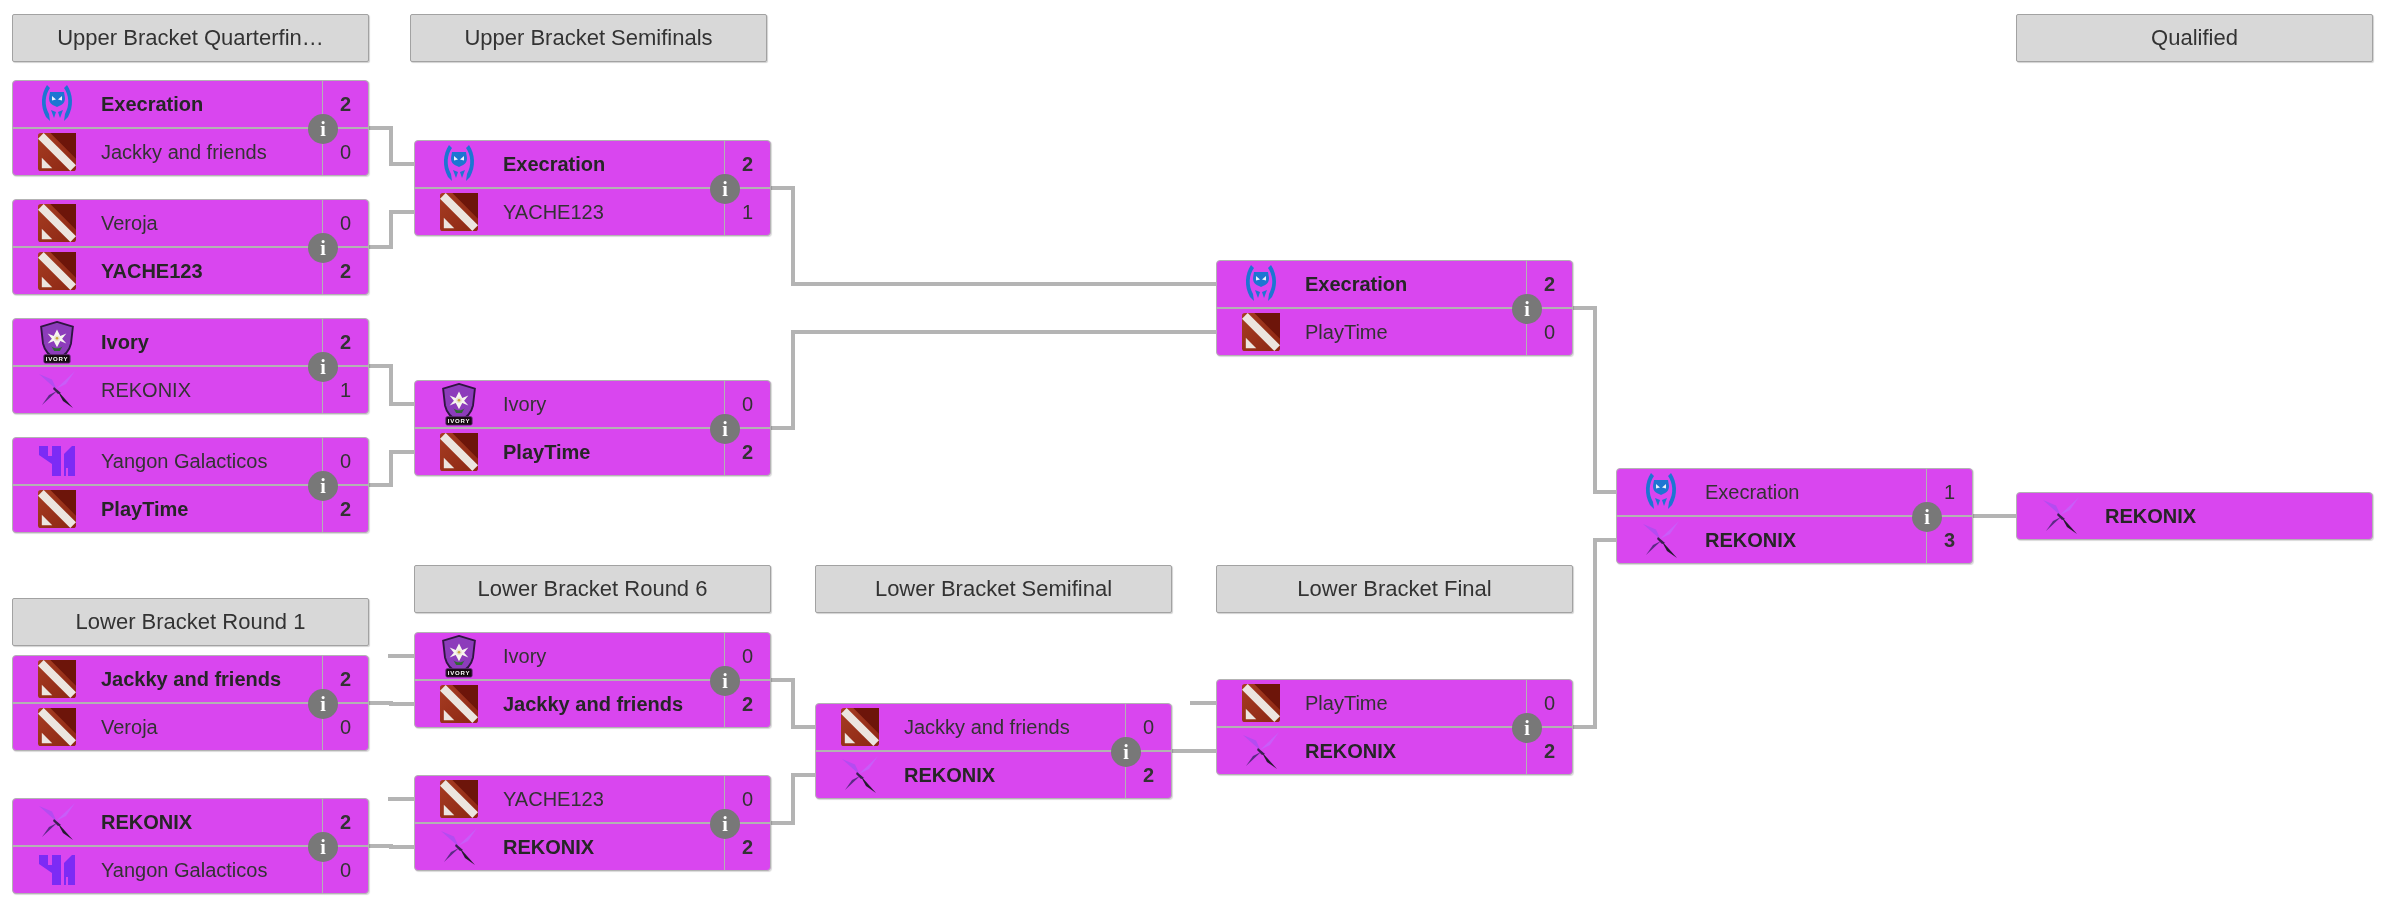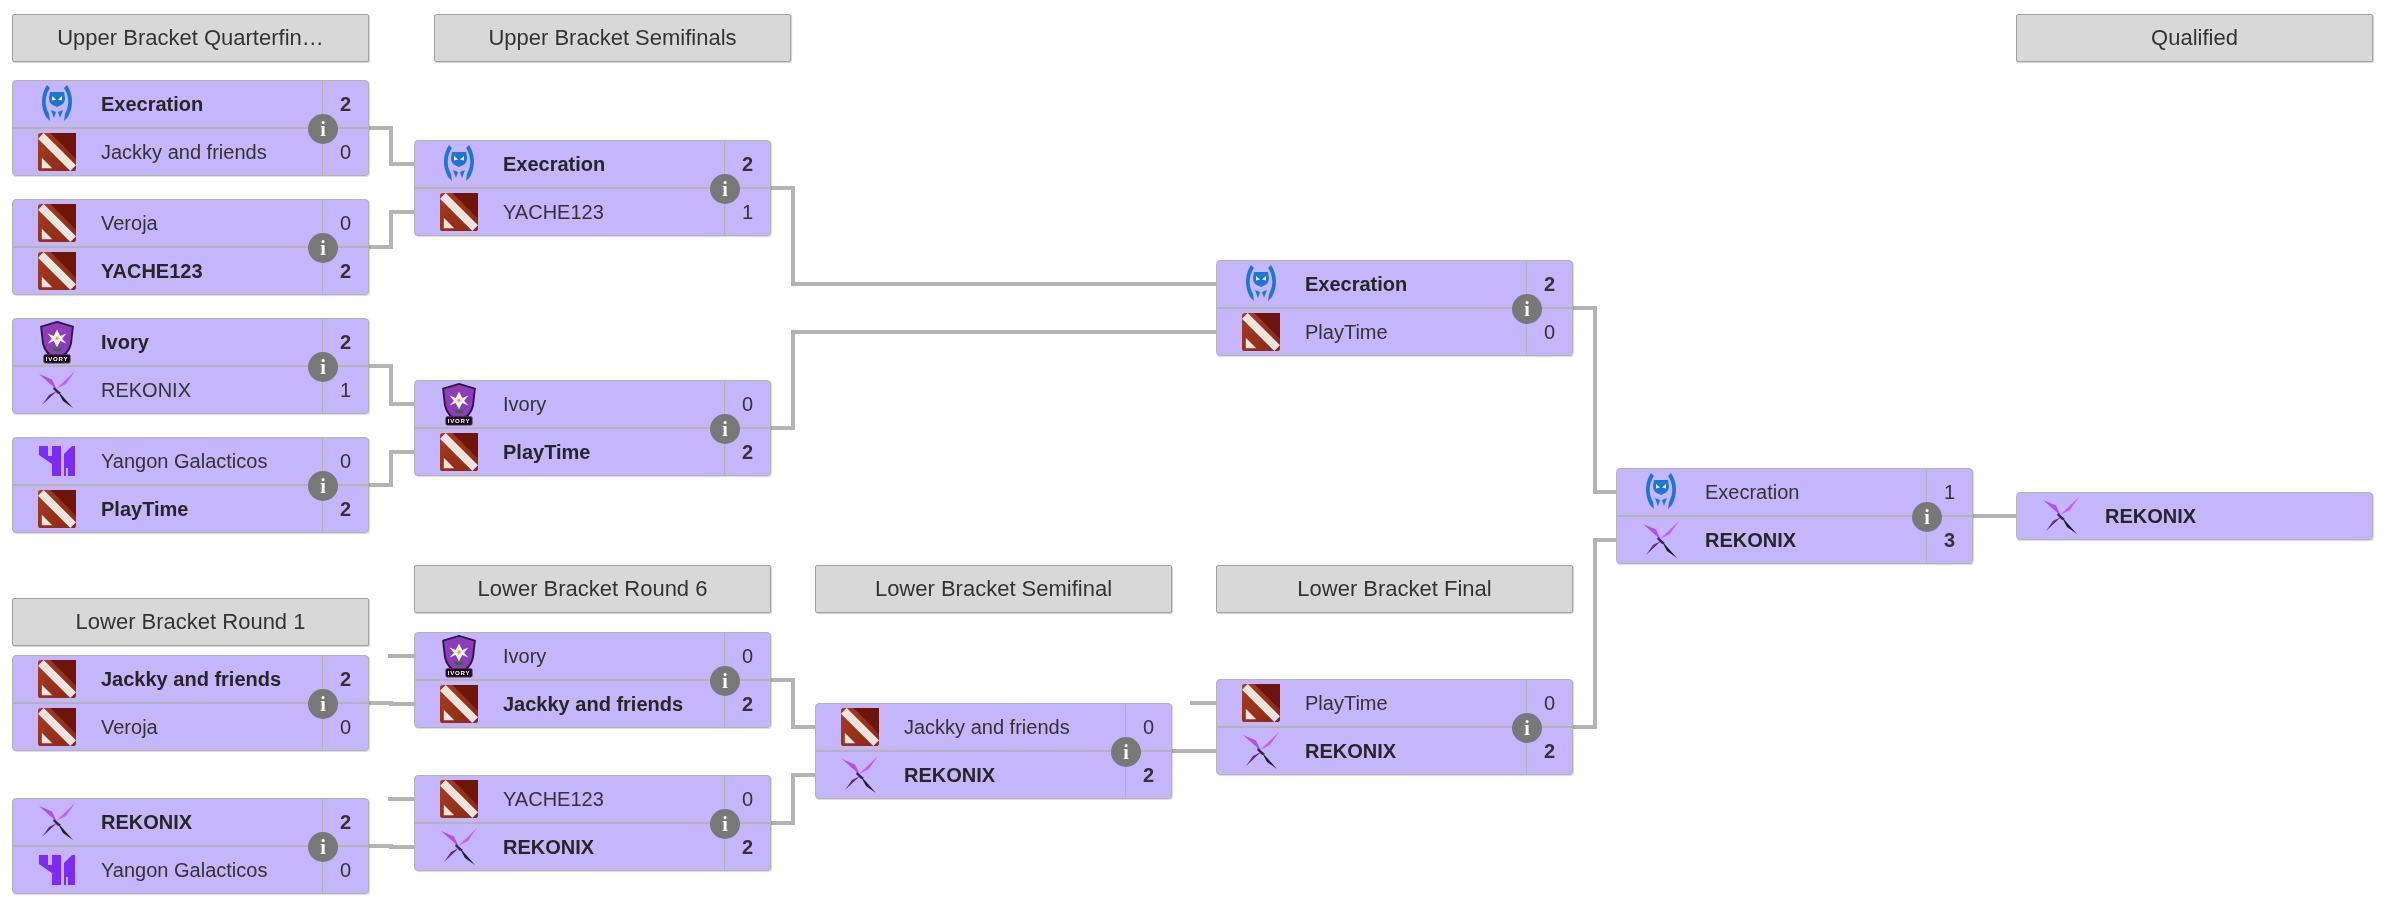--- a/index.html
+++ b/index.html
@@ -8,21 +8,21 @@
   svg.connectors{position:absolute;left:0;top:0;z-index:1;}
   .round-header{
     position:absolute;width:357px;height:48px;box-sizing:border-box;
     background:#d8d8d8;border:1px solid #a2a2a2;border-radius:2px;
     box-shadow:1px 1px 1px rgba(0,0,0,.18);
     display:flex;align-items:center;justify-content:center;
     font-size:22px;color:#333;z-index:2;white-space:nowrap;
   }
   .match{
     position:absolute;width:357px;box-sizing:border-box;
-    background:#c4b5fd;border:1px solid #b3b3b3;border-radius:4px;
+    background:#d946ef;border:1px solid #b3b3b3;border-radius:4px;
     box-shadow:1px 1px 1px rgba(0,0,0,.15);z-index:2;
   }
   .trow{height:46px;display:flex;align-items:center;}
   .trow.first{border-bottom:2px solid #b3b3b3;}
   .tlogo{width:44px;margin-left:22px;flex:0 0 auto;display:flex;align-items:center;justify-content:center;}
   .tlogo svg{display:block;}
   .tname{margin-left:22px;flex:1;font-size:20px;color:#333;white-space:nowrap;overflow:hidden;}
   .tname.w{font-weight:700;color:#262626;}
   .tscore{flex:0 0 45px;align-self:stretch;border-left:1px solid #b3b3b3;
     display:flex;align-items:center;justify-content:center;font-size:20px;color:#333;}
@@ -52,21 +52,21 @@
       <path d="M369,846 L391,846 L391,847 L414,847" fill="none" stroke="#b4b4b4" stroke-width="4"></path>
       <path d="M771,680 L793,680 L793,727 L815,727" fill="none" stroke="#b4b4b4" stroke-width="4"></path>
       <path d="M771,823 L793,823 L793,775 L815,775" fill="none" stroke="#b4b4b4" stroke-width="4"></path>
       <path d="M1172,751 L1194,751 L1194,751 L1216,751" fill="none" stroke="#b4b4b4" stroke-width="4"></path>
       <path d="M1973,516 L1995,516 L1995,516 L2016,516" fill="none" stroke="#b4b4b4" stroke-width="4"></path>
       <path d="M388,656 L414,656" fill="none" stroke="#b4b4b4" stroke-width="4"></path>
       <path d="M388,799 L414,799" fill="none" stroke="#b4b4b4" stroke-width="4"></path>
       <path d="M1190,703 L1216,703" fill="none" stroke="#b4b4b4" stroke-width="4"></path>
     </svg>
     <div class="round-header" style="left: 12px; top: 14px;">Upper Bracket Quarterfin…</div>
-    <div class="round-header" style="left: 434px; top: 14px;">Upper Bracket Semifinals</div>
+    <div class="round-header" style="left: 410px; top: 14px;">Upper Bracket Semifinals</div>
     <div class="round-header" style="left: 2016px; top: 14px;">Qualified</div>
     <div class="round-header" style="left: 12px; top: 565px; margin-top: 33px;">Lower Bracket Round 1</div>
     <div class="round-header" style="left: 414px; top: 565px;">Lower Bracket Round 6</div>
     <div class="round-header" style="left: 1216px; top: 565px;">Lower Bracket Final</div>
     <div class="round-header" style="left: 815px; top: 565px;">Lower Bracket Semifinal</div>
     <div class="match" style="left: 12px; top: 80px; height: 96px;">
       <div class="trow first">
         <span class="tlogo">
           <svg width="40" height="40" viewBox="0 0 40 40">
             <g fill="#1d76d2">

